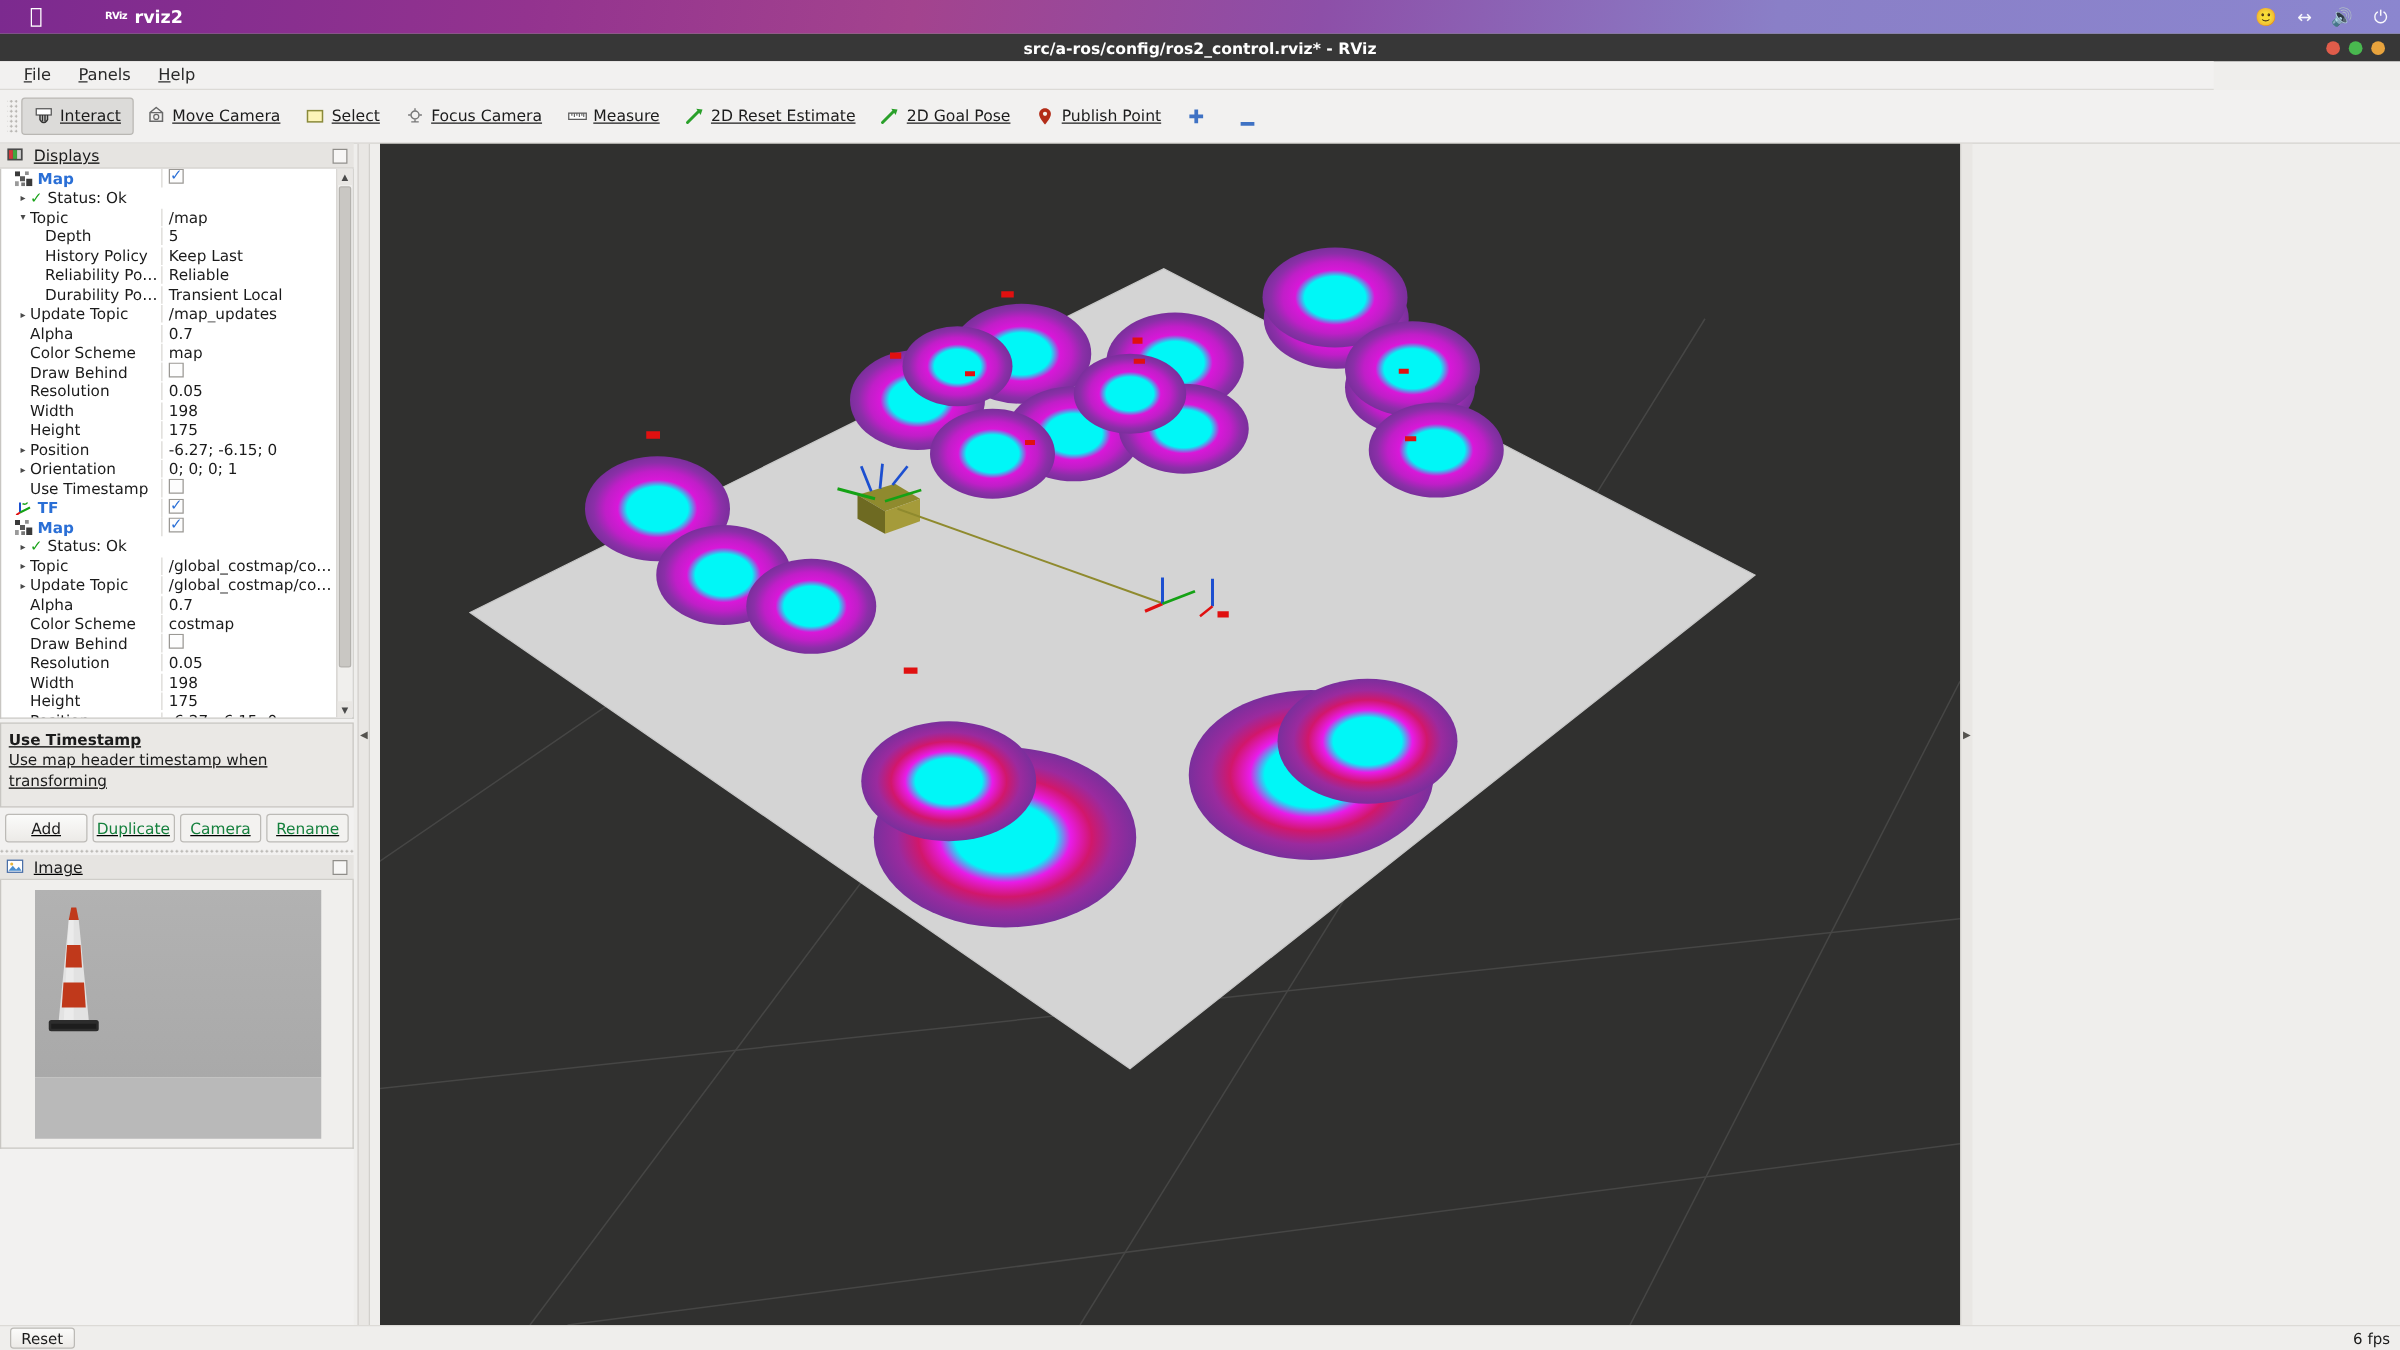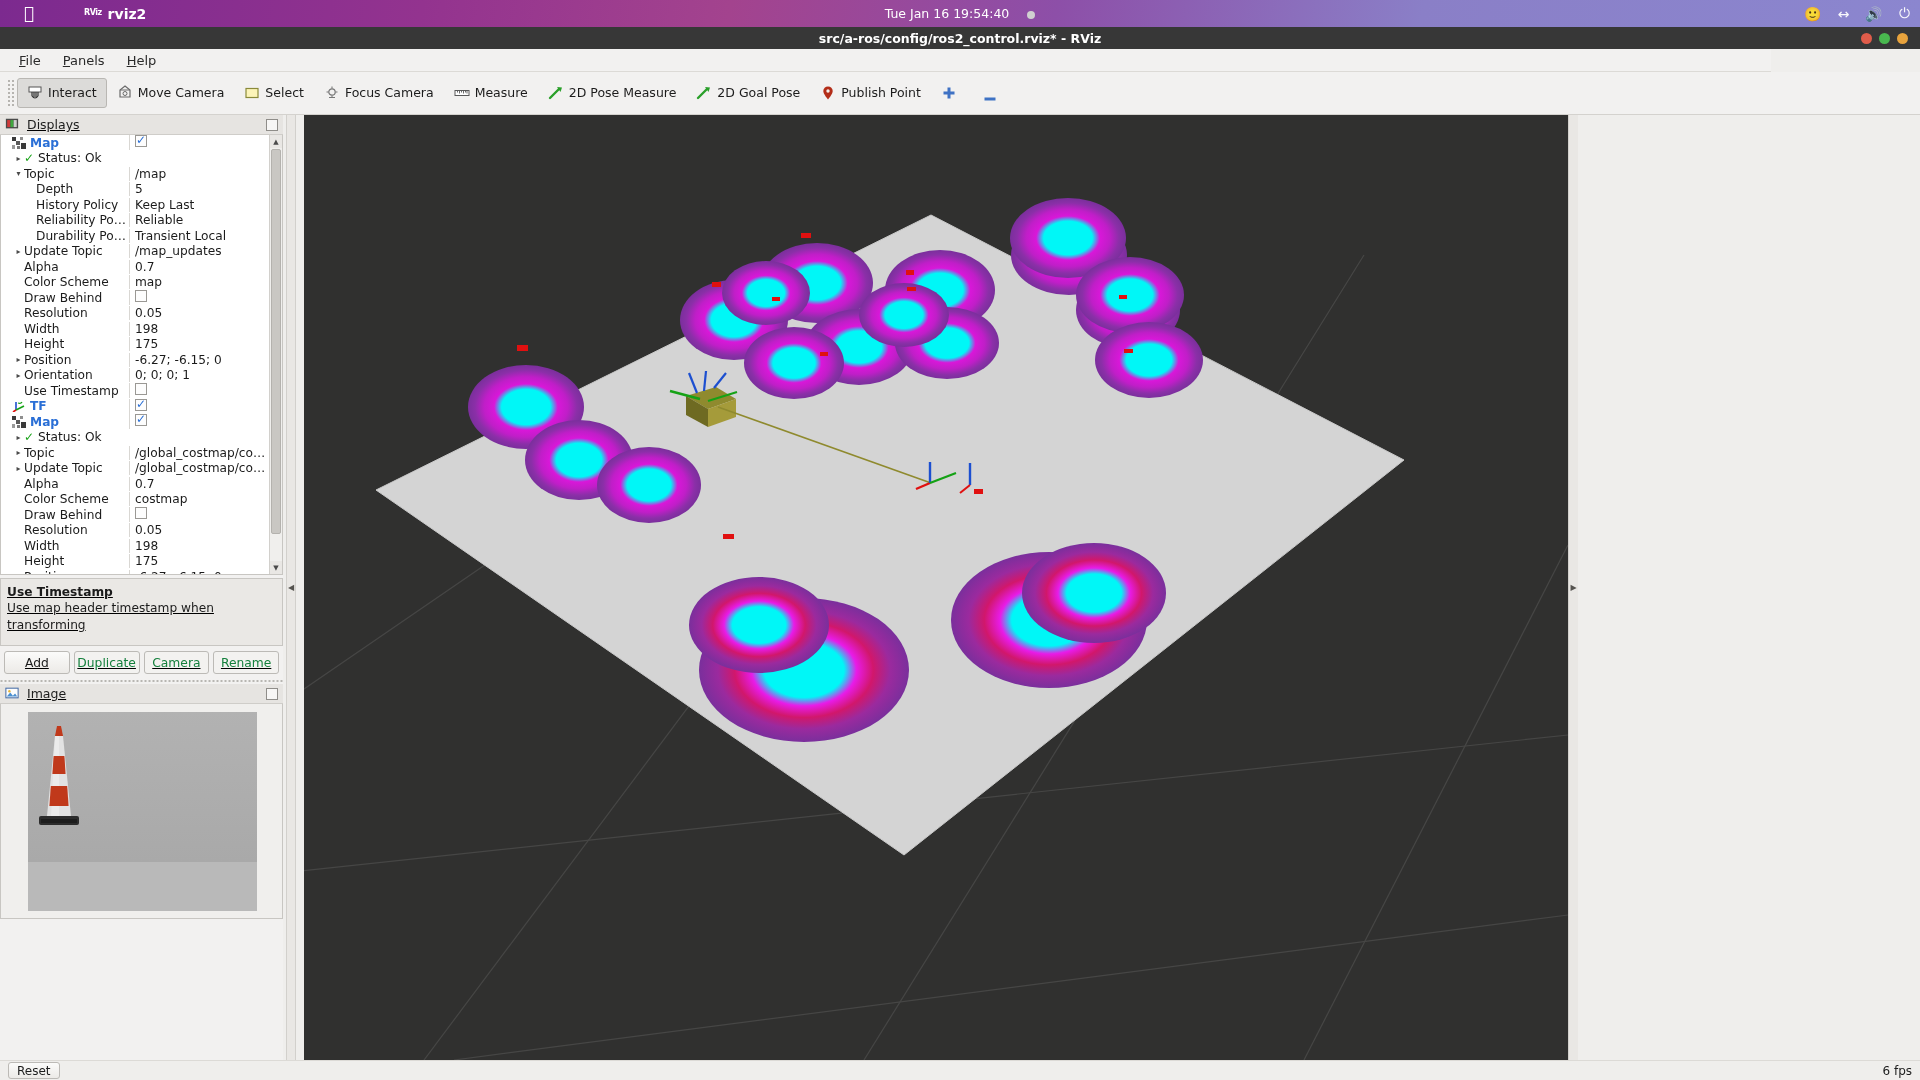--- a/index.html
+++ b/index.html
@@ -77,21 +77,21 @@
   }
   .grip { width: 8px; height: 26px; margin-right: 3px;
           background-image: radial-gradient(#b6b4b0 1px, transparent 1px);
           background-size: 4px 4px; background-position: 1px 3px; }
   .tbtn {
     display: flex; align-items: center; gap: 5px;
     padding: 5px 9px; border: 1px solid transparent; border-radius: 3px;
     white-space: nowrap; cursor: default; height: 30px;
   }
   .tbtn.active { background: #dcdbd9; border-color: #b9b7b3; }
-  .tbtn .lbl { line-height: 1; }
+  .tbtn .lbl { line-height: 1; text-decoration: underline; }
 
   
   .ico { display: inline-block; width: 16px; height: 16px; position: relative; }
   .ico svg { display: block; }
 
   
   .leftdock {
     position: absolute; left: 0; top: 115px; width: 283px; height: 945px;
     background: #f2f1f0;
     text-decoration: underline;
@@ -219,24 +219,20 @@
 <body>
 
 <div id="app">
 
   <div class="topbar">
     <div class="topbar-left">
       <span class="apple-logo"></span>
       <span class="rviz-mini">RViz</span>
       <span class="app-name-top">rviz2</span>
     </div>
-    <div class="topbar-center">
-      <span>Tue Jan 16  19:54:40</span>
-      <span class="rec-dot"></span>
-    </div>
     <div class="topbar-right">
       <span class="tb-ico">🙂</span>
       <span class="tb-ico">↔</span>
       <span class="tb-ico">🔊</span>
       <span class="tb-ico">⏻</span>
     </div>
   </div>
 
   <div class="titlebar">
     <span>src/a-ros/config/ros2_control.rviz* - RViz</span>
@@ -307,21 +303,21 @@
       <span class="lbl">Measure</span>
     </div>
 
     <div class="tbtn">
       <span class="ico">
         <svg viewBox="0 0 16 16" width="16" height="16">
           <path d="M2 13 L11 4" stroke="#2aa02a" stroke-width="2.4" stroke-linecap="round"></path>
           <path d="M9 2 L14 2.5 L12.5 7 Z" fill="#2aa02a"></path>
         </svg>
       </span>
-      <span class="lbl">2D Pose Measure</span>
+      <span class="lbl">2D Reset Estimate</span>
     </div>
 
     <div class="tbtn">
       <span class="ico">
         <svg viewBox="0 0 16 16" width="16" height="16">
           <path d="M2 13 L11 4" stroke="#2aa02a" stroke-width="2.4" stroke-linecap="round"></path>
           <path d="M9 2 L14 2.5 L12.5 7 Z" fill="#2aa02a"></path>
         </svg>
       </span>
       <span class="lbl">2D Goal Pose</span>

